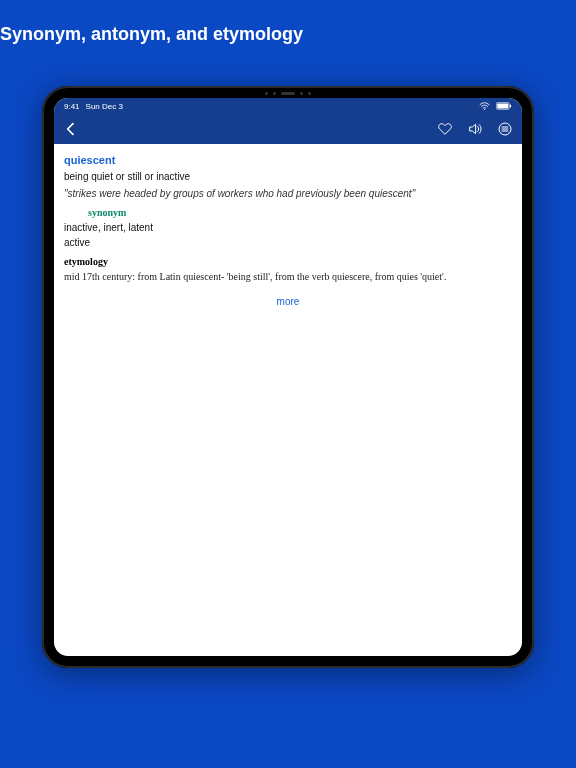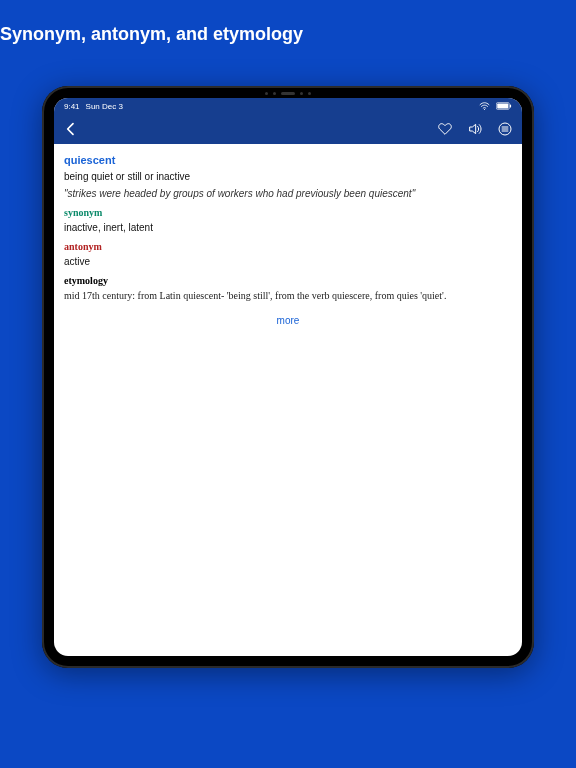--- a/index.html
+++ b/index.html
@@ -95,20 +95,21 @@
   .example {
     font-style: italic;
     color: #333;
     margin-top: 2px;
   }
   .label-syn {
     color: #0b8a6a;
     font-weight: 700;
     font-family: Georgia, "Times New Roman", serif;
     margin-top: 4px;
+    margin-left: 24px;
   }
   .label-ant {
     color: #b22222;
     font-weight: 700;
     font-family: Georgia, "Times New Roman", serif;
     margin-top: 4px;
   }
   .label-ety {
     color: #000;
     font-weight: 700;
@@ -197,21 +198,20 @@
     </div>
 
     <div class="content">
       <div class="headword">quiescent</div>
       <div class="definition">being quiet or still or inactive</div>
       <div class="example">"strikes were headed by groups of workers who had previously been quiescent"</div>
 
       <div class="label-syn">synonym</div>
       <div class="definition">inactive, inert, latent</div>
 
-      <div class="label-ant">antonym</div>
       <div class="definition">active</div>
 
       <div class="label-ety">etymology</div>
       <div class="serif-body">mid 17th century: from Latin quiescent- 'being still', from the verb quiescere, from quies 'quiet'.</div>
 
       <div class="more-link">more</div>
     </div>
 
   </div>
 </div>

